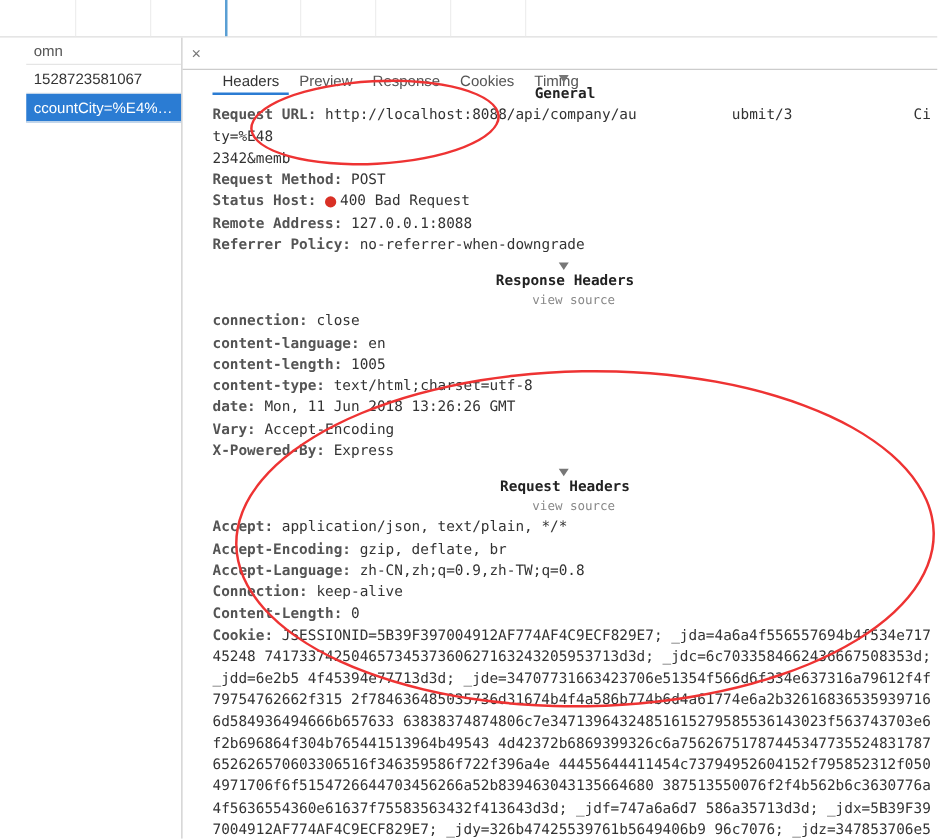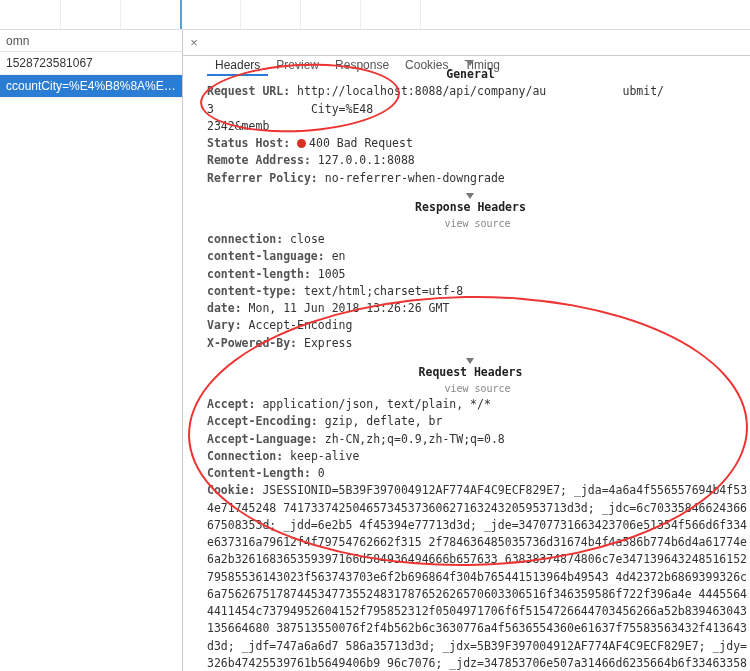--- a/index.html
+++ b/index.html
@@ -32,23 +32,24 @@
     bottom: 0;
     width: 2px;
     background: #5a9fd4;
     left: 180px;
   }
   .body-row {
     display: flex;
     height: calc(100% - 30px);
   }
   .left-pane {
-    width: 183px;
+    width: 146px;
     border-right: 1px solid #ccc;
     overflow: hidden;
+    padding-left: 21px;
   }
   .left-header {
     padding: 4px 6px;
     color: #555;
     border-bottom: 1px solid #e5e5e5;
     height: 22px;
     line-height: 14px;
   }
   .left-item {
     padding: 4px 6px;
@@ -198,20 +199,21 @@
         <div class="section-header">
           <span class="disclosure"></span>
           <span>General</span>
         </div>
         <div class="kv"><span class="k">Request URL:</span>
           <span class="v">
             <span>http://localhost:8088/api/company/au</span>&nbsp;&nbsp;&nbsp;&nbsp;&nbsp;&nbsp;&nbsp;&nbsp;&nbsp;&nbsp;&nbsp;<span>ubmit/3</span>&nbsp;&nbsp;&nbsp;&nbsp;&nbsp;&nbsp;&nbsp;&nbsp;&nbsp;&nbsp;&nbsp;&nbsp;&nbsp;&nbsp;<span>City=%E48</span>
           </span>
         </div>
         <div class="kv"><span class="v">2342&amp;memb</span></div>
+        <div class="kv"><span class="k">Request Method:</span> <span class="v">POST</span></div>
         <div class="kv"><span class="k">Status Host:</span> <span class="status-dot"></span><span class="v">400 Bad Request</span></div>
         <div class="kv"><span class="k">Remote Address:</span> <span class="v">127.0.0.1:8088</span></div>
         <div class="kv"><span class="k">Referrer Policy:</span> <span class="v">no-referrer-when-downgrade</span></div>
       </div>
 
       <div class="section">
         <div class="section-header">
           <span class="disclosure"></span>
           <span>Response Headers</span>
           <span class="view-source">view source</span>

